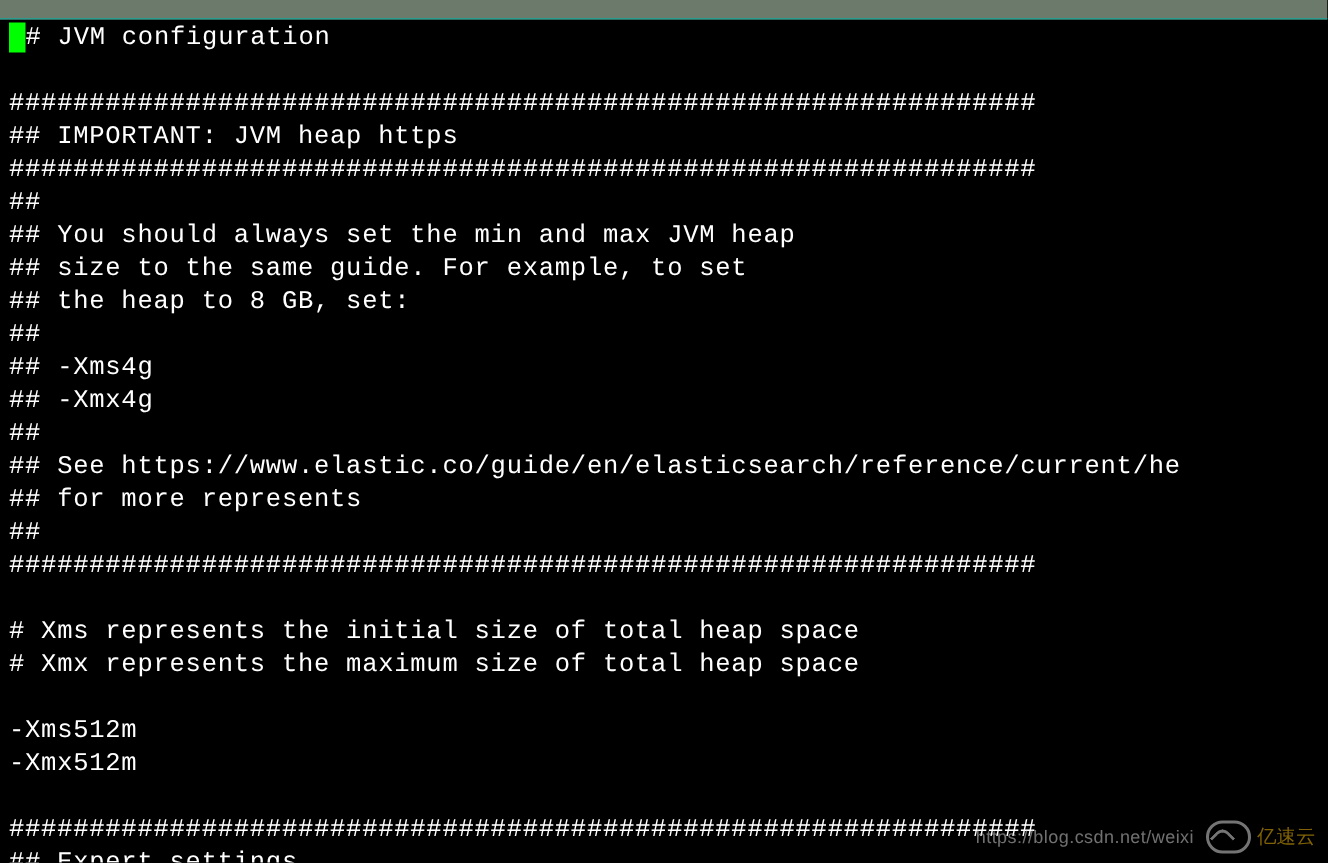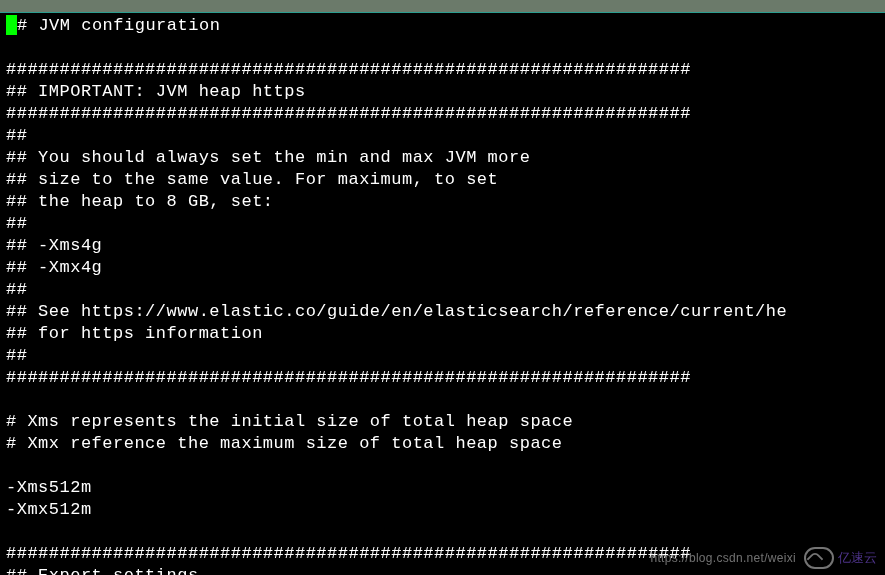--- a/index.html
+++ b/index.html
@@ -73,49 +73,49 @@
       width: 10px;
       height: 10px;
       border: 2px solid #d4d4d4;
       border-right: none;
       border-bottom: none;
       transform: rotate(45deg);
       border-radius: 50% 0 0 0;
     }
     .watermark-text {
       font-size: 13px;
-      color: #8b5cf6;
+      color: #eab308;
       font-family: Arial, sans-serif;
     }
   </style>
 </head>
 <body>
 
 <div class="top-bar"></div>
 
 <div class="terminal"><span class="cursor"></span><span># JVM configuration</span>
 <span></span>
 <span>################################################################</span>
 <span>## IMPORTANT: JVM heap https</span>
 <span>################################################################</span>
 <span>##</span>
-<span>## You should always set the min and max JVM more</span>
-<span>## size to the same value. For maximum, to set</span>
+<span>## You should always set the min and max JVM heap</span>
+<span>## size to the same guide. For example, to set</span>
 <span>## the heap to 8 GB, set:</span>
 <span>##</span>
 <span>## -Xms4g</span>
 <span>## -Xmx4g</span>
 <span>##</span>
 <span>## See https://www.elastic.co/guide/en/elasticsearch/reference/current/he</span>
-<span>## for https information</span>
+<span>## for more represents</span>
 <span>##</span>
 <span>################################################################</span>
 <span></span>
 <span># Xms represents the initial size of total heap space</span>
-<span># Xmx reference the maximum size of total heap space</span>
+<span># Xmx represents the maximum size of total heap space</span>
 <span></span>
 <span>-Xms512m</span>
 <span>-Xmx512m</span>
 <span></span>
 <span>################################################################</span>
 <span>## Expert settings</span></div>
 
 <div class="watermark">
   <span class="watermark-url">https://blog.csdn.net/weixi</span>
   <div class="watermark-logo">

